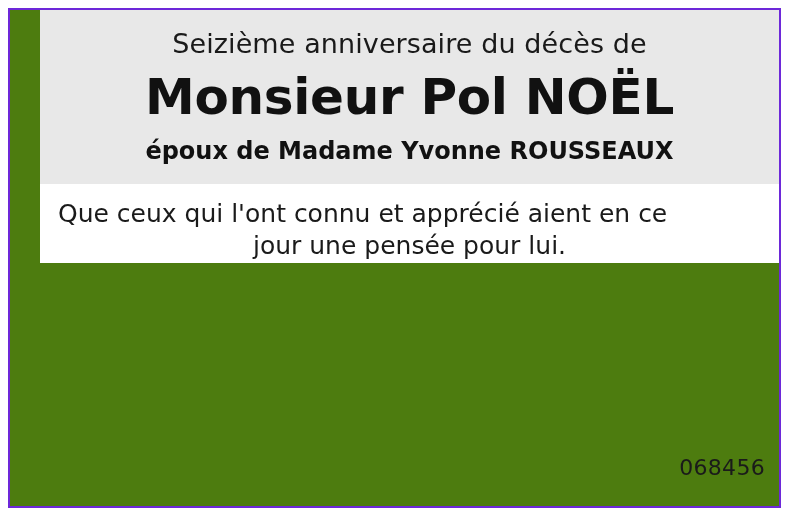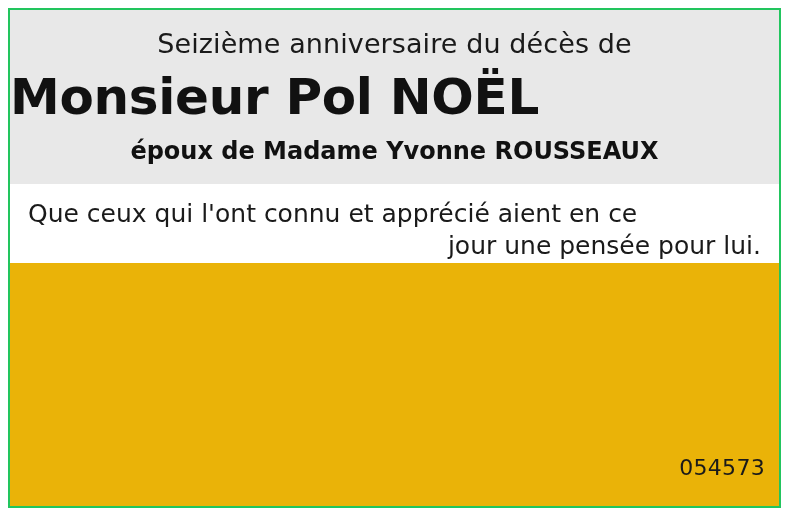--- a/index.html
+++ b/index.html
@@ -21,44 +21,45 @@
     height: 516px;
     background: #ffffff;
     padding: 8px 10px 8px 8px;
   }
 
   
   .frame {
     box-sizing: border-box;
     width: 100%;
     height: 100%;
-    border: 2px solid #22c55e;
-    background: #eab308;
+    border: 2px solid #6d28d9;
+    background: #4d7c0f;
     position: relative;
+    padding-left: 30px;
   }
 
   
   .header-band {
     background: #e8e8e8;
     padding: 14px 0 10px 0;
     border-bottom: 0;
   }
 
   .line-anniv {
     text-align: center;
     font-size: 27px;
     color: #1a1a1a;
     font-weight: 400;
     letter-spacing: 0.1px;
     line-height: 1.15;
     margin: 4px 0 12px 0;
   }
 
   .line-name {
-    text-align: left;
+    text-align: center;
     font-size: 50px;
     font-weight: bold;
     color: #111111;
     line-height: 1.05;
     margin: 0 0 14px 0;
     letter-spacing: -0.3px;
   }
 
   .line-spouse {
     text-align: center;
@@ -77,21 +78,21 @@
   .para-justify {
     text-align: justify;
     text-justify: inter-word;
     font-size: 25px;
     color: #1a1a1a;
     line-height: 1.3;
     margin: 0 0 14px 0;
   }
   .para-justify > span.last {
     display: block;
-    text-align: right;
+    text-align: center;
   }
 
   .para-family {
     font-size: 25px;
     color: #1a1a1a;
     line-height: 1.3;
     margin: 0;
   }
   .para-family .indent {
     display: block;
@@ -122,16 +123,16 @@
     </div>
 
     <div class="body-section">
       <p class="para-justify">
         <span>Que ceux qui l'ont connu et apprécié aient en ce</span>
         <span class="last">jour une pensée pour lui.</span>
       </p>
 
     </div>
 
-    <div class="ref-number">054573</div>
+    <div class="ref-number">068456</div>
 
   </div>
 </div>
 
 </body></html>

